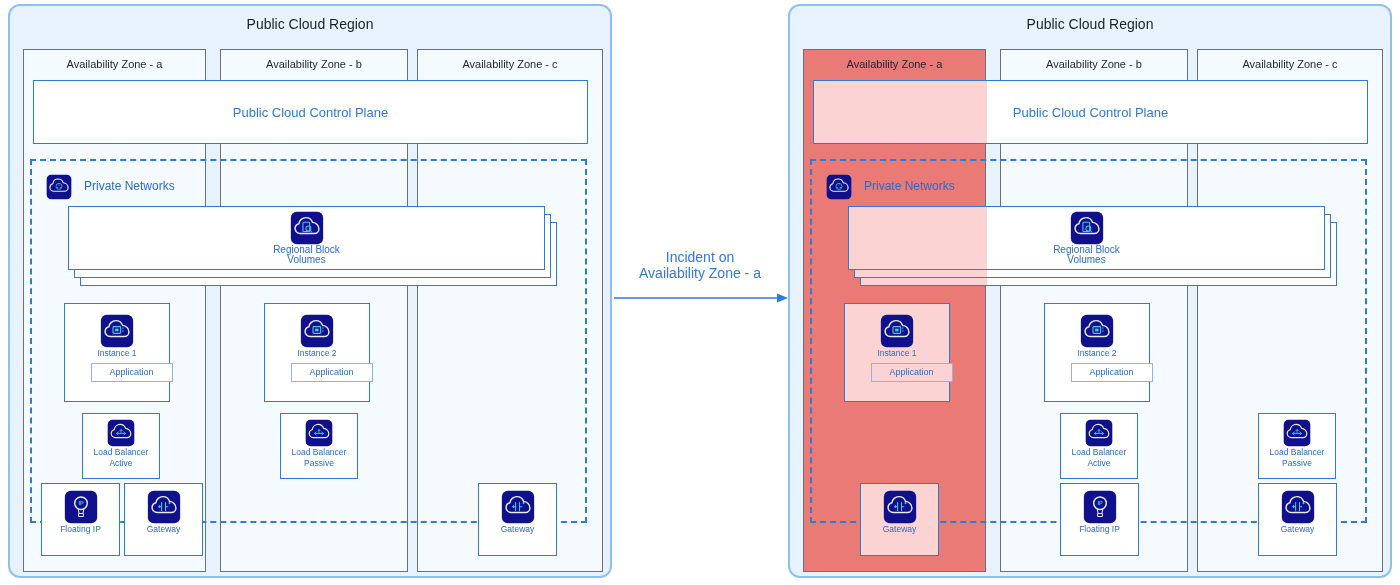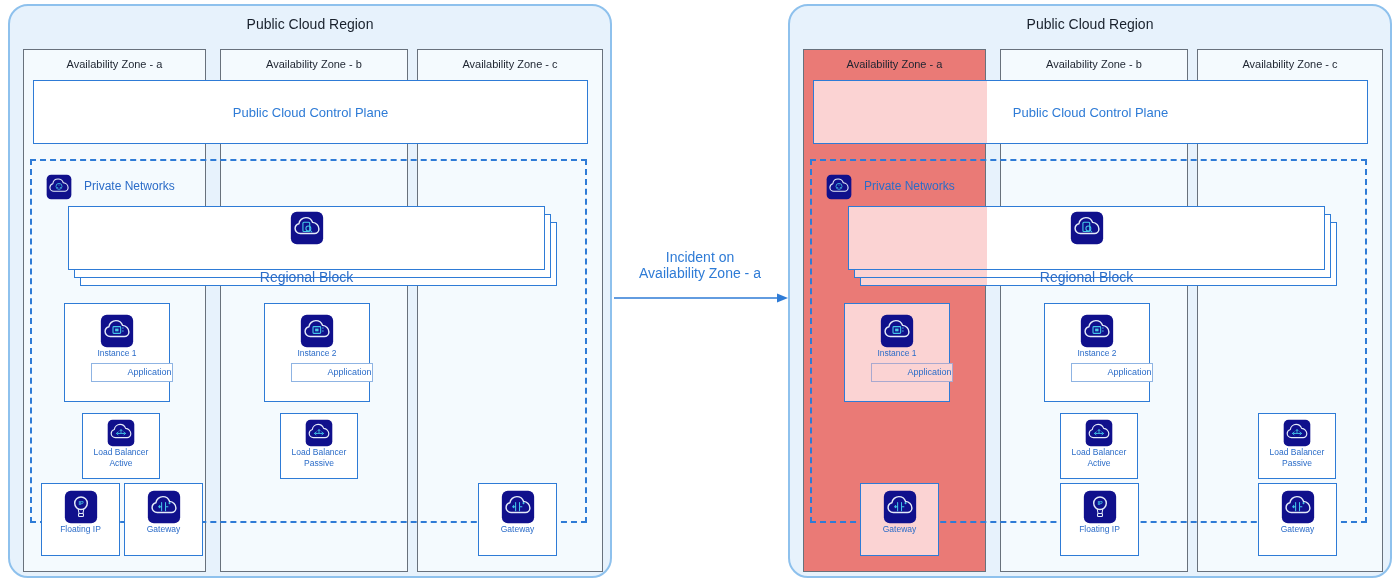--- a/index.html
+++ b/index.html
@@ -5,21 +5,21 @@
   :root{
     --blue:#2e7bd6; --tblue:#2b6cc8; --navy:#10108c; --cyan:#45c8e8;
     --red:#ea7a76; --pink:#fbd3d3; --region-bg:#e7f2fc; --zone-bg:#f4fafe;
     --region-border:#8ec1ed; --zone-border:#68717c; --cloud:#e4ebf9;
   }
   *{box-sizing:border-box}
   body{margin:0;background:#ffffff;width:1400px;height:585px;overflow:hidden;
        font-family:"Liberation Sans",sans-serif;}
   .canvas{position:relative;width:1400px;height:585px;}
   .region{position:absolute;top:4px;width:604px;height:574px;background:var(--region-bg);
-          border:2px solid var(--region-border);border-radius:20px;}
+          border:2px solid var(--region-border);border-radius:12px;}
   #region-before{left:8px}
   #region-after{left:788px}
   .region-title{position:absolute;top:10px;left:0;width:100%;text-align:center;
                 font-size:14px;color:#18202c;}
   .zone{position:absolute;top:43px;height:523px;background:var(--zone-bg);
         border:1.5px solid var(--zone-border);}
   .zone-a{left:13px;width:183px}
   .zone-b{left:210px;width:188px}
   .zone-c{left:407px;width:186px}
   .zone.incident{background:var(--red);}
@@ -29,35 +29,35 @@
       font-size:13px;color:var(--blue);}
   .pn{position:absolute;left:20px;top:153px;width:557px;height:364px;
       border:2px dashed var(--blue);}
   .pn-icon{position:absolute;left:14px;top:13px;width:26px;height:26px;}
   .pn-label{position:absolute;left:52px;top:18px;font-size:12px;color:var(--tblue);}
   .rbv{position:absolute;width:477px;height:64px;background:#fff;border:1.4px solid var(--blue);}
   .rbv.front{left:58px;top:200px;display:flex;flex-direction:column;align-items:center;}
   .rbv.b1{left:64px;top:208px}
   .rbv.b2{left:70px;top:216px}
   .rbv .nicon{margin-top:4px;width:34px;height:34px;}
-  .rbv-line{font-size:14px;line-height:10px;color:var(--tblue);text-align:center;margin-top:27px;}
+  .rbv-line{font-size:10px;line-height:10px;color:var(--tblue);text-align:center;}
   .node{position:absolute;background:#fff;border:1.4px solid var(--blue);
         display:flex;flex-direction:column;align-items:center;}
   .node.hl{background:var(--pink);}
   .node .nicon{display:block;}
   .node.instance{width:106px;height:99px}
   .node.instance .nicon{width:34px;height:34px;margin-top:10px}
   .node.lb{width:78px;height:66px}
   .node.lb .nicon{width:28px;height:28px;margin-top:5px}
   .node.edge{width:79px;height:73px}
   .node.edge .nicon{width:34px;height:34px;margin-top:6px}
   .nlabel{font-size:8.5px;color:var(--tblue);text-align:center;line-height:11px;margin-top:0;}
   .nlabel2{font-size:8.5px;color:var(--tblue);text-align:left;line-height:11px;}
   .nsub{margin-top:4px;width:82px;height:19px;border:1px solid #8fb4e3;background:#fff;
-        font-size:9px;line-height:17px;text-align:right;color:var(--tblue);margin-left:29px;}
+        font-size:9px;line-height:17px;text-align:center;color:var(--tblue);margin-left:29px;}
   .node.hl .nsub{background:var(--pink);border-color:#a9a9cf;}
   .arrow-label{position:absolute;left:600px;top:249px;width:200px;text-align:center;
                font-size:14px;line-height:16px;color:var(--blue);}
   .arrow-svg{position:absolute;left:612px;top:289px;}
 </style>
 </head>
 <body>
 
 <div class="canvas">
   <div id="regions">

